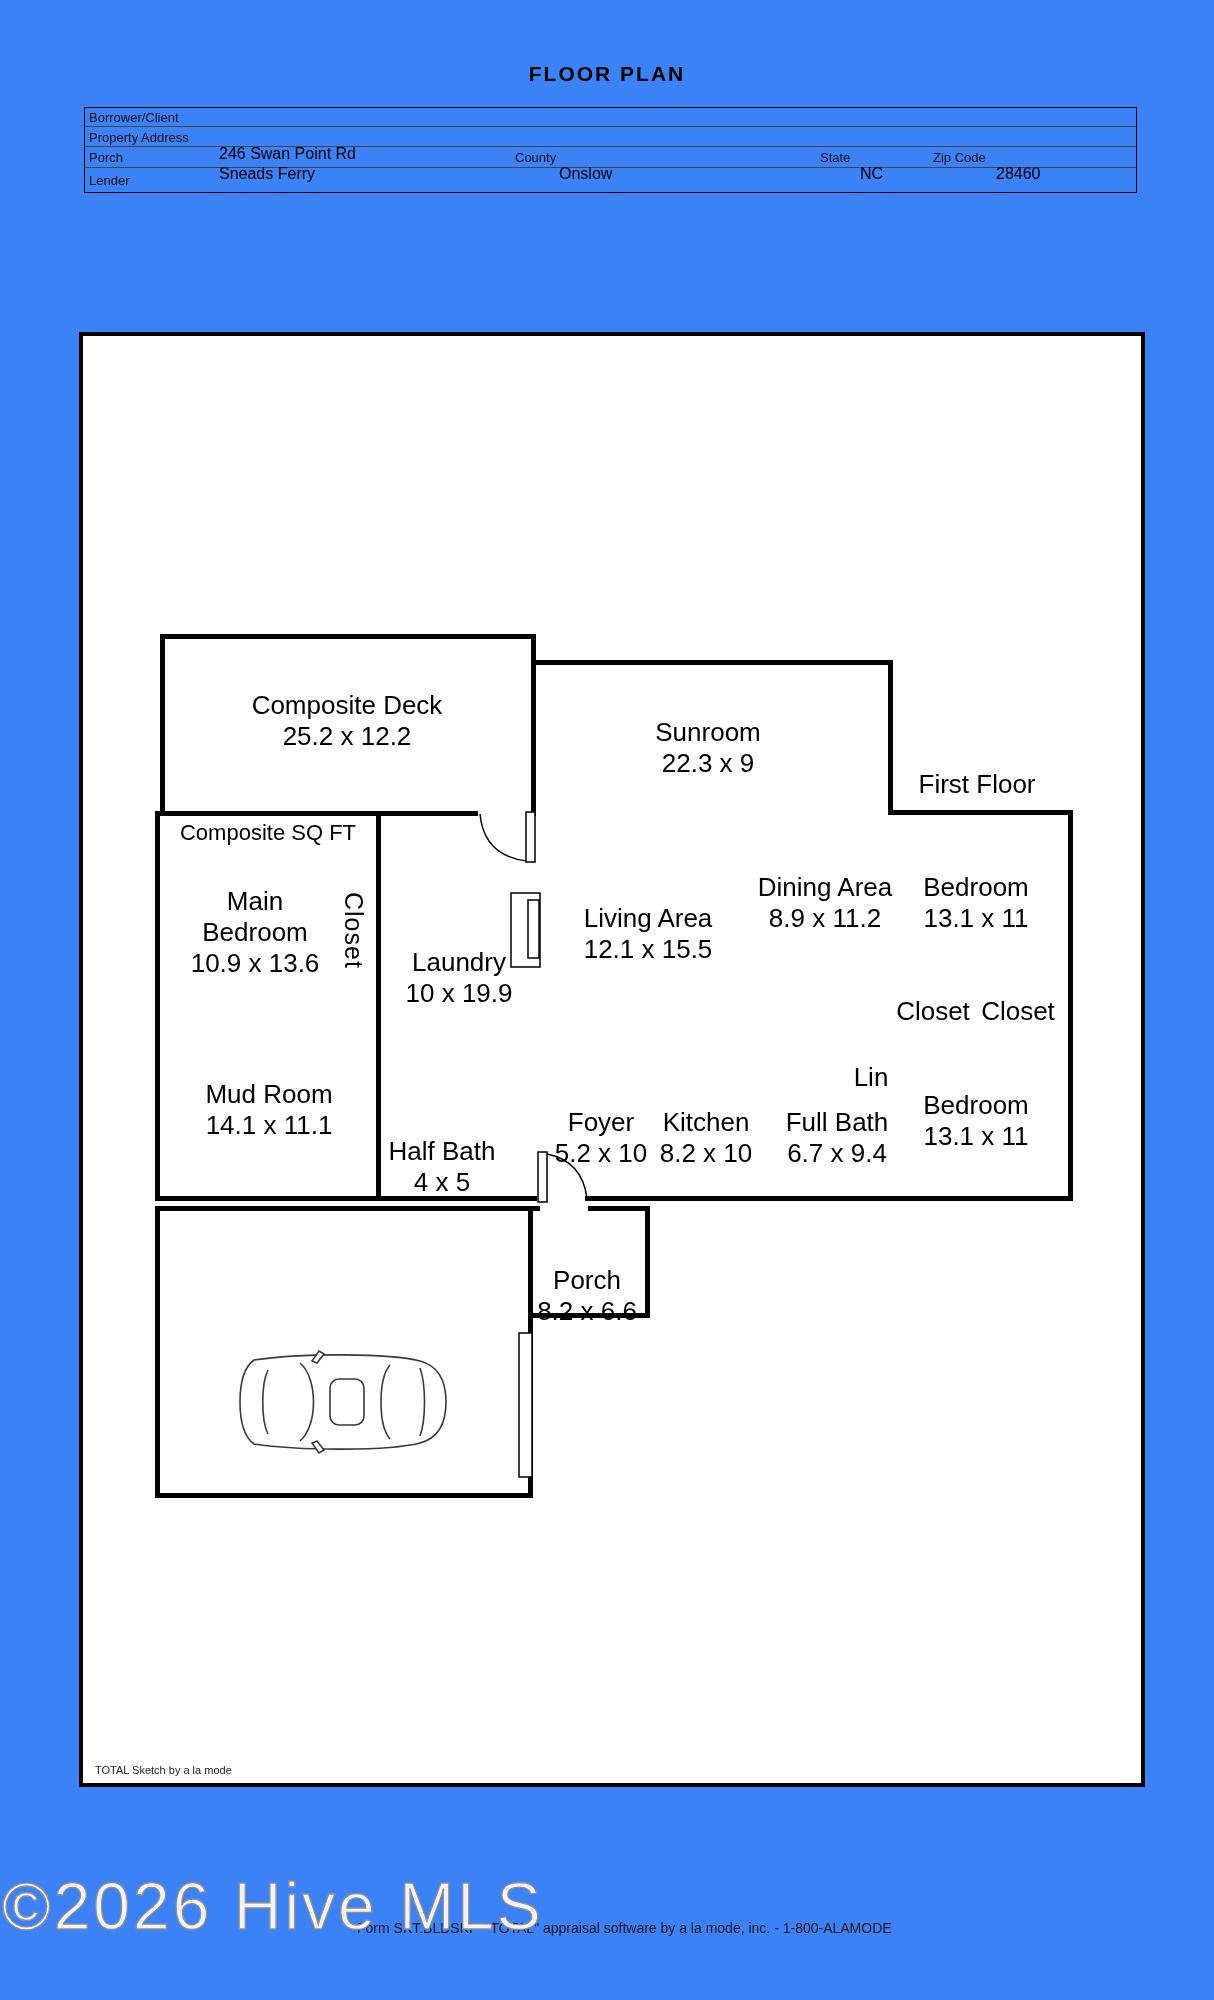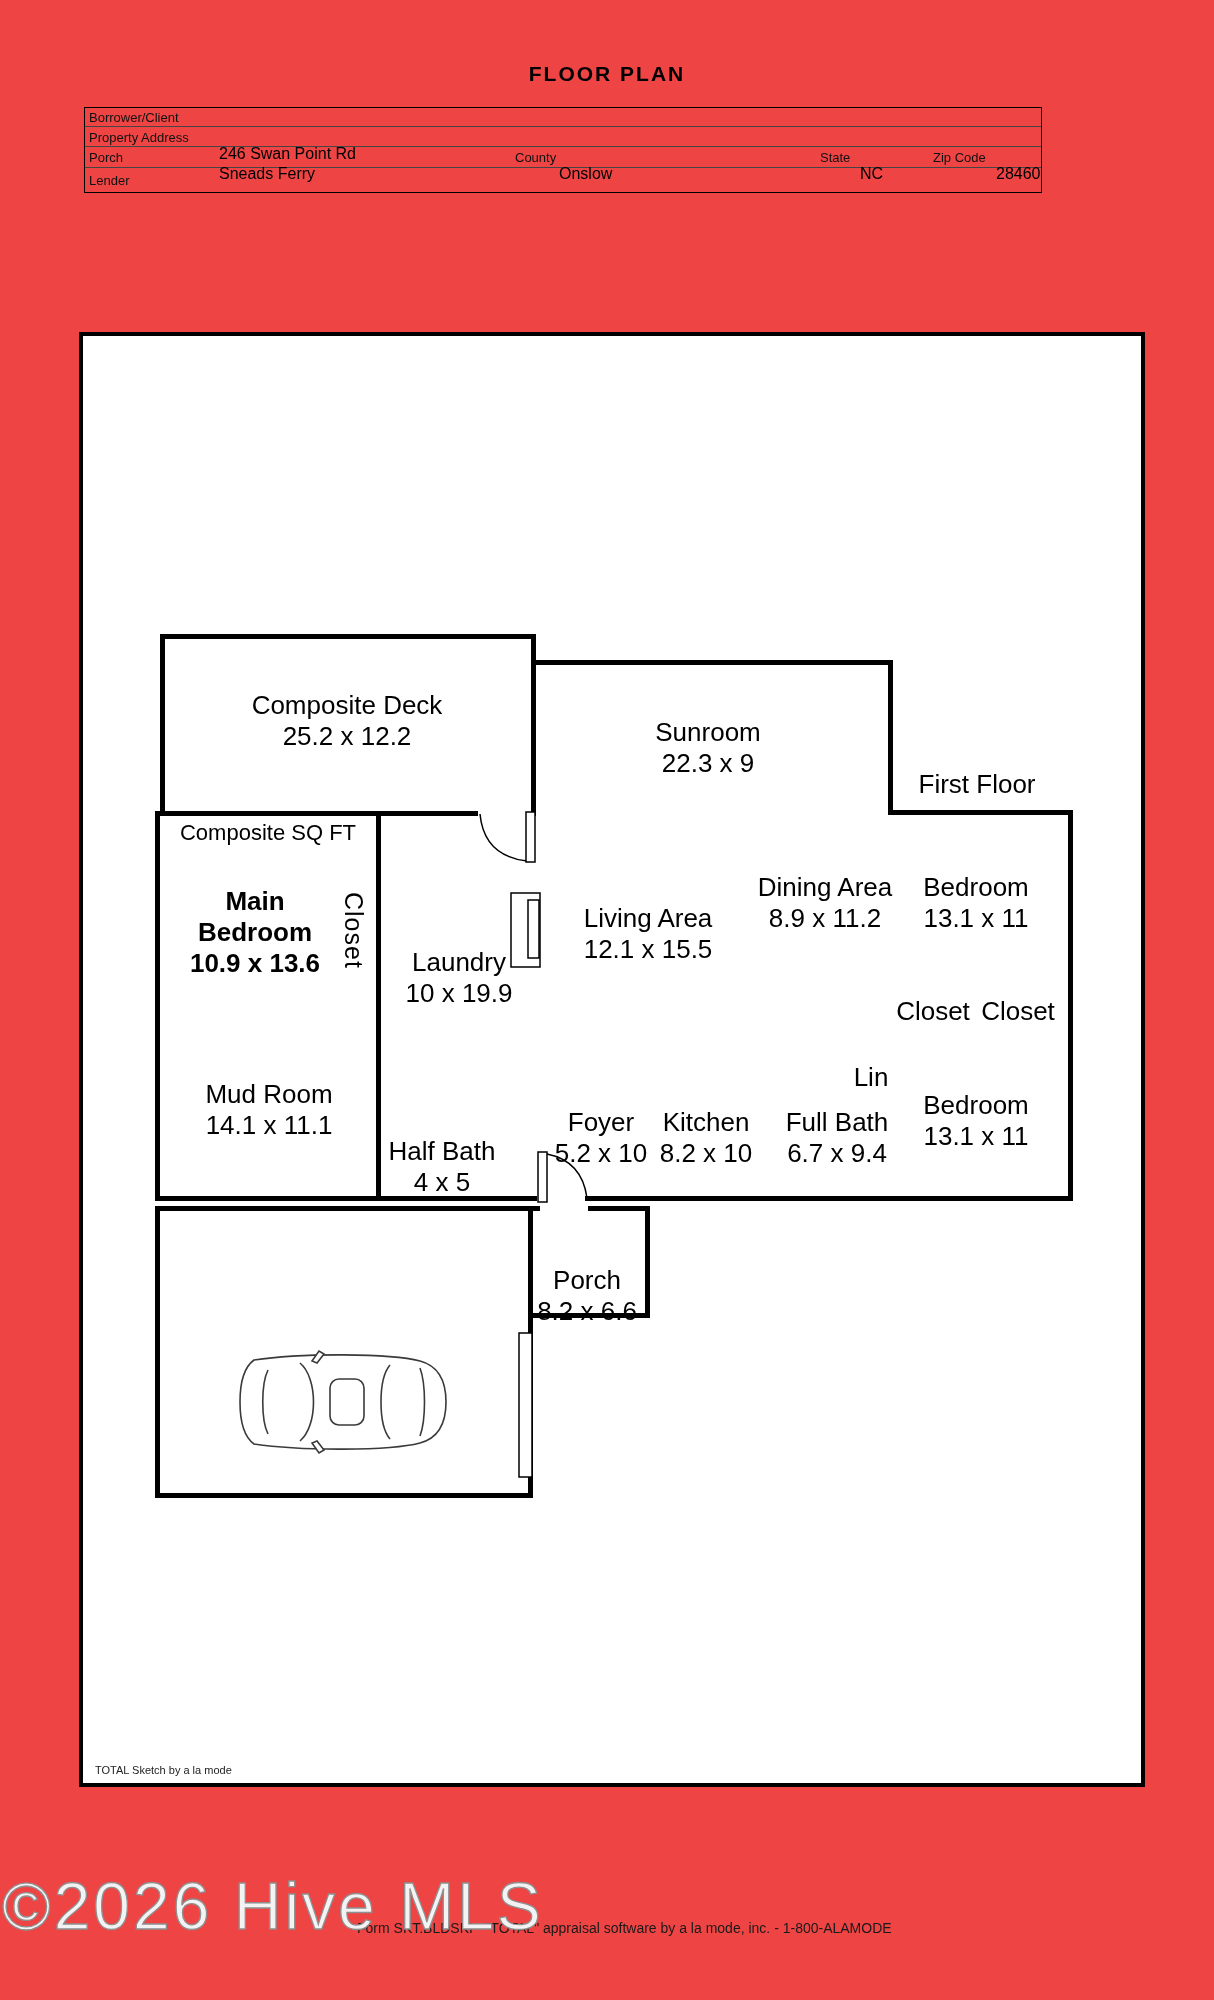--- a/index.html
+++ b/index.html
@@ -1,26 +1,26 @@
 <!DOCTYPE html>
 <html><head>
 <meta charset="utf-8">
 <style>
   html,body{margin:0;padding:0;background:#ffffff;}
   #page{
-    position:relative;width:1214px;height:2000px;background:#ef4444;overflow:hidden;
+    position:relative;width:1214px;height:2000px;background:#3b82f6;overflow:hidden;
     font-family:"Liberation Sans",sans-serif;color:#000;
   }
   
   #title{
     position:absolute;left:0;top:62px;width:1214px;text-align:center;
     font-size:21px;font-weight:bold;letter-spacing:2px;
   }
   #hdr-table{
-    position:absolute;left:84px;top:107px;width:958px;
+    position:absolute;left:84px;top:107px;width:1053px;
     border:1px solid #000;box-sizing:border-box;
   }
   .hrow{position:relative;border-bottom:1px solid #444;box-sizing:border-box;}
   .hrow:last-child{border-bottom:none;}
   .hlabel{position:absolute;left:4px;top:50%;transform:translateY(-50%);font-size:13px;color:#111;white-space:nowrap;}
   .hval{position:absolute;top:50%;transform:translateY(-50%);font-size:16px;color:#000;white-space:nowrap;margin-top:17px;}
   
   #plan-border{
     position:absolute;left:79px;top:332px;width:1066px;height:1455px;
     border:4px solid #000;box-sizing:border-box;background:#fff;
@@ -139,21 +139,21 @@
   <div class="label" style="left:708px;top:717px;">
     <span class="room-name">Sunroom</span>
     <span class="room-dims">22.3 x 9</span>
   </div>
   <div class="label" style="left:977px;top:769px;">
     <span class="room-name">First Floor</span>
   </div>
   <div class="label small" style="left:268px;top:820px;">
     <span class="room-name">Composite SQ FT</span>
   </div>
-  <div class="label wrapname" style="left:255px;top:886px;font-weight:bold;">
+  <div class="label wrapname" style="left:255px;top:886px;">
     <span class="room-name">Main Bedroom</span>
     <span class="room-dims">10.9 x 13.6</span>
   </div>
   <div class="label vert" style="left:341px;top:892px;">
     <span>Closet</span>
   </div>
   <div class="label" style="left:459px;top:947px;">
     <span class="room-name">Laundry</span>
     <span class="room-dims">10 x 19.9</span>
   </div>

